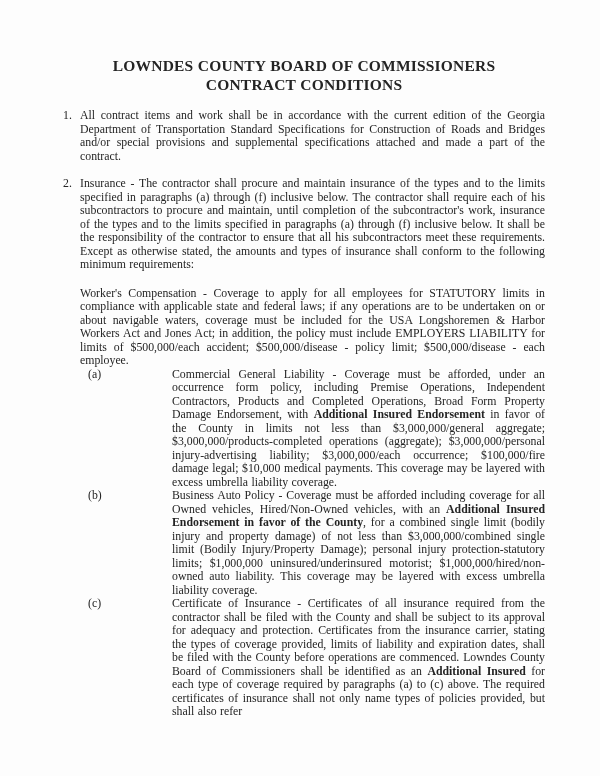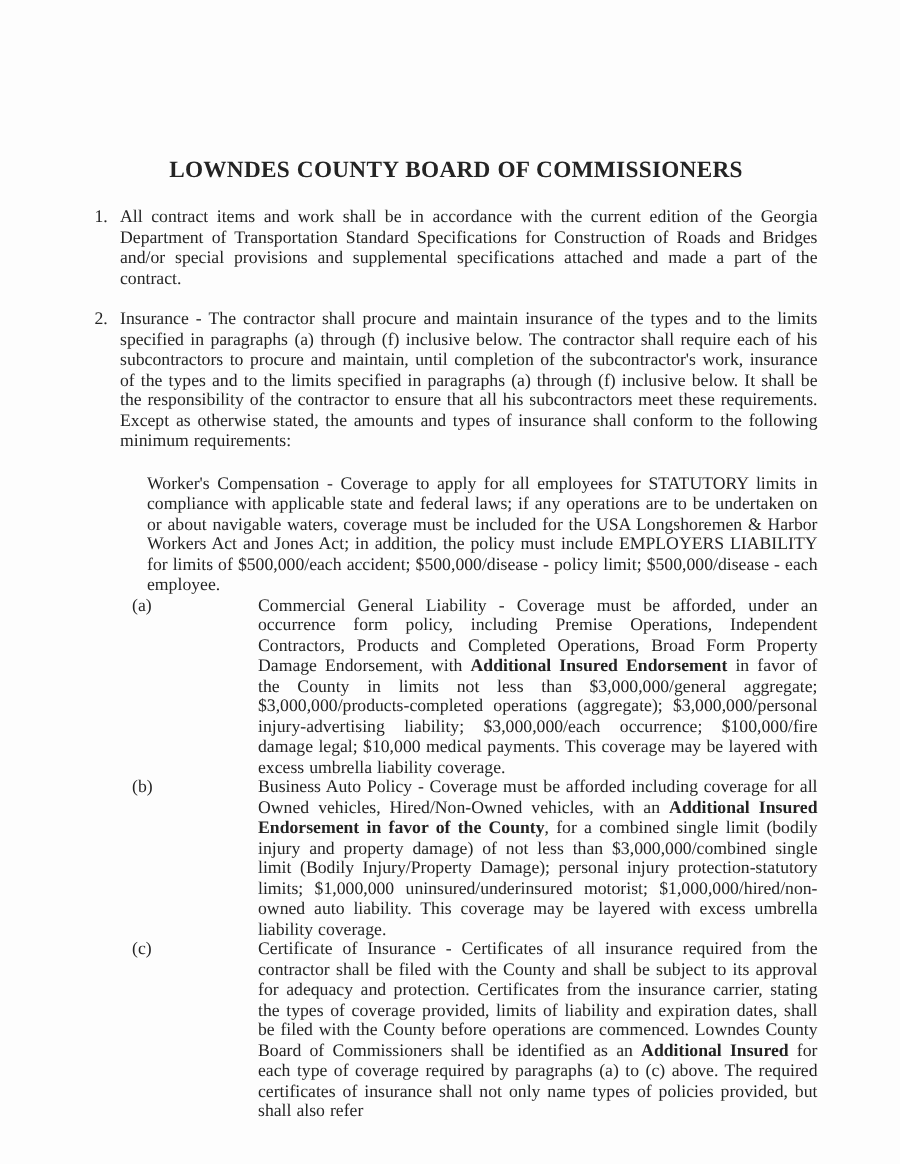--- a/index.html
+++ b/index.html
@@ -11,21 +11,21 @@
     position: relative;
     width: 600px;
     height: 776px;
     margin: 0 auto;
     background: #fdfdfd;
     color: #242424;
     font-family: "Liberation Serif", "DejaVu Serif", serif;
     font-size: 11.8px;
     line-height: 13.5px;
     box-sizing: border-box;
-    padding: 104px 55px 0 63px;
+    padding: 56px 55px 0 63px;
     word-spacing: 0.4px;
     overflow: hidden;
   }
   .doc-title {
     text-align: center;
     font-weight: bold;
     font-size: 15.5px;
     line-height: 19px;
     letter-spacing: 0.2px;
     margin: 0 0 15px 0;
@@ -36,21 +36,21 @@
   }
   .num-item .marker {
     width: 17px;
     flex: none;
   }
   .num-item .body {
     flex: 1;
     text-align: justify;
   }
   .plain-para {
-    margin-left: 35px;
+    margin-left: 17px;
     margin-top: 15px;
     text-align: justify;
   }
   .let-item {
     display: flex;
     margin-left: 25px;
     margin-top: 0;
   }
   .let-item .marker {
     width: 40px;
@@ -64,20 +64,21 @@
   .seg-b { font-weight: bold; }
   .seg-u { }
 </style>
 </head>
 <body>
 
 <div class="page">
 
   <div class="doc-title">
     <div>LOWNDES COUNTY BOARD OF COMMISSIONERS</div>
+    <div>CONTRACT CONDITIONS</div>
   </div>
 
   <div class="num-item">
     <span class="marker">1.</span>
     <span class="body"><span>All contract items and work shall be in accordance with the current edition of the Georgia Department of Transportation Standard Specifications for Construction of Roads and Bridges and/or special provisions and supplemental specifications attached and made a part of the contract.</span></span>
   </div>
 
   <div class="num-item">
     <span class="marker">2.</span>
     <span class="body"><span>Insurance - The contractor shall procure and maintain insurance of the types and to the limits specified in paragraphs (a) through (f) inclusive below.  The contractor shall require each of his subcontractors to procure and maintain, until completion of the subcontractor's work, insurance of the types and to the limits specified in paragraphs (a) through (f) inclusive below.  It shall be the responsibility of the contractor to ensure that all his subcontractors meet these requirements.  Except as otherwise stated, the amounts and types of insurance shall conform to the following minimum requirements:</span></span>

